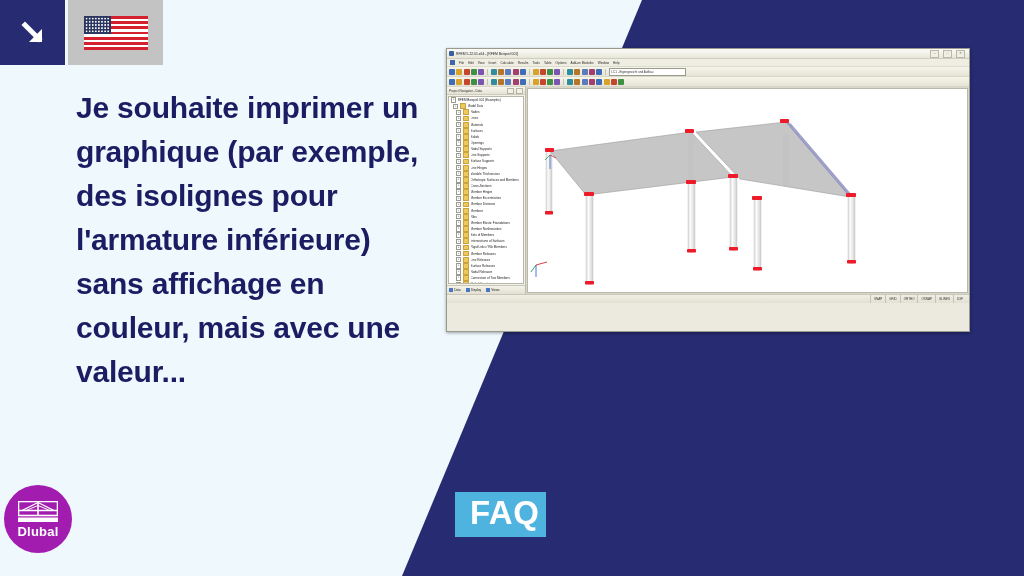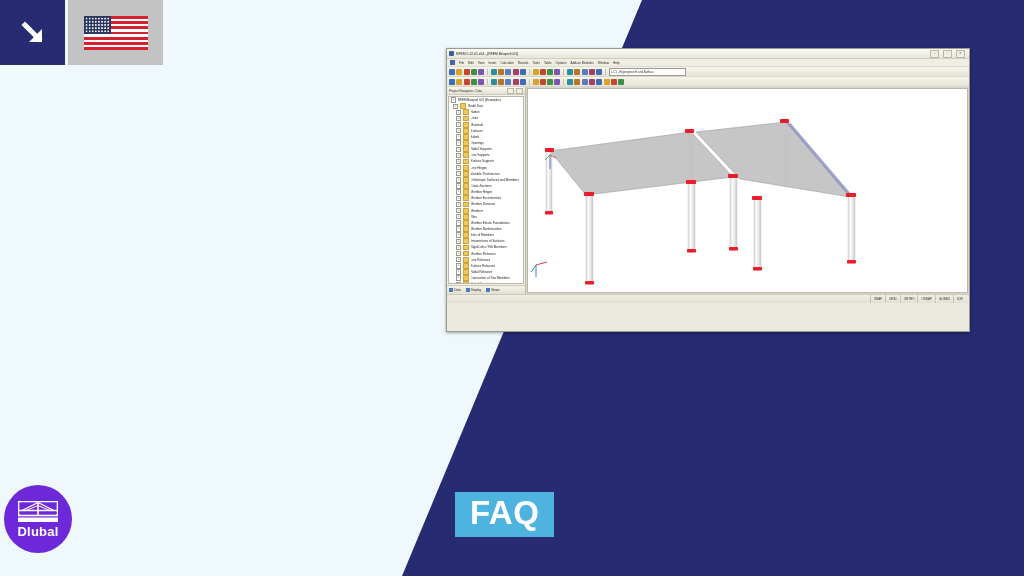--- a/index.html
+++ b/index.html
@@ -41,32 +41,32 @@
     position:absolute;left:76px;top:86px;width:360px;
     color:#1b1d63;
     font-size:30px;line-height:44px;font-weight:bold;
     letter-spacing:-0.2px;
     white-space:pre-line;
   }
 
   
   .logo-circle{
     position:absolute;left:4px;top:485px;width:68px;height:68px;border-radius:50%;
-    background:#6d28d9;display:flex;align-items:center;justify-content:center;
+    background:#a21caf;display:flex;align-items:center;justify-content:center;
     flex-direction:column;
   }
   .logo-mark{width:40px;height:22px;position:relative;}
   .logo-mark svg{display:block;}
   .logo-word{color:#fff;font-size:13px;font-weight:bold;line-height:13px;margin-top:2px;letter-spacing:.2px;}
 
   
   .faq-row{position:absolute;left:455px;top:492px;display:flex;align-items:center;gap:16px;}
   .faq-chip{
     background:#4fb3e0;color:#ffffff;font-size:33px;font-weight:bold;
-    padding:3px 15px 6px 15px;line-height:36px;letter-spacing:0.5px;
+    padding:3px 7px 6px 15px;line-height:36px;letter-spacing:0.5px;
   }
   .faq-num{color:#ffffff;font-size:35px;font-weight:bold;letter-spacing:1.5px;line-height:36px;}
 
   
   .app-window{
     position:absolute;left:446px;top:48px;width:522px;height:282px;
     background:#eceade;border:1px solid #9a9a8e;
     box-shadow:0 1px 3px rgba(0,0,0,.35);
     font-size:3.2px;color:#111;overflow:hidden;
   }
@@ -143,20 +143,21 @@
 
   <div class="badge-flag">
     <div class="flag">
       <div class="stripes"></div>
       <div class="canton">
           <div class="stars"></div>
         </div>
     </div>
   </div>
 
+  <div class="headline">Je souhaite imprimer un graphique (par exemple, des isolignes pour l'armature inférieure) sans affichage en couleur, mais avec une valeur...</div>
 
   <div class="logo-circle">
     <div class="logo-mark">
       <svg width="40" height="21" viewBox="0 0 40 21">
         <rect x="0.5" y="0.5" width="39" height="14" fill="none" stroke="#ffffff" stroke-width="1.6"></rect>
         <line x1="20" y1="1.5" x2="20" y2="14" stroke="#ffffff" stroke-width="1.6"></line>
         <line x1="20" y1="1.5" x2="4" y2="9.5" stroke="#ffffff" stroke-width="1.3"></line>
         <line x1="20" y1="1.5" x2="36" y2="9.5" stroke="#ffffff" stroke-width="1.3"></line>
         <line x1="20" y1="4.5" x2="8" y2="9.5" stroke="#ffffff" stroke-width="1"></line>
         <line x1="20" y1="4.5" x2="32" y2="9.5" stroke="#ffffff" stroke-width="1"></line>

